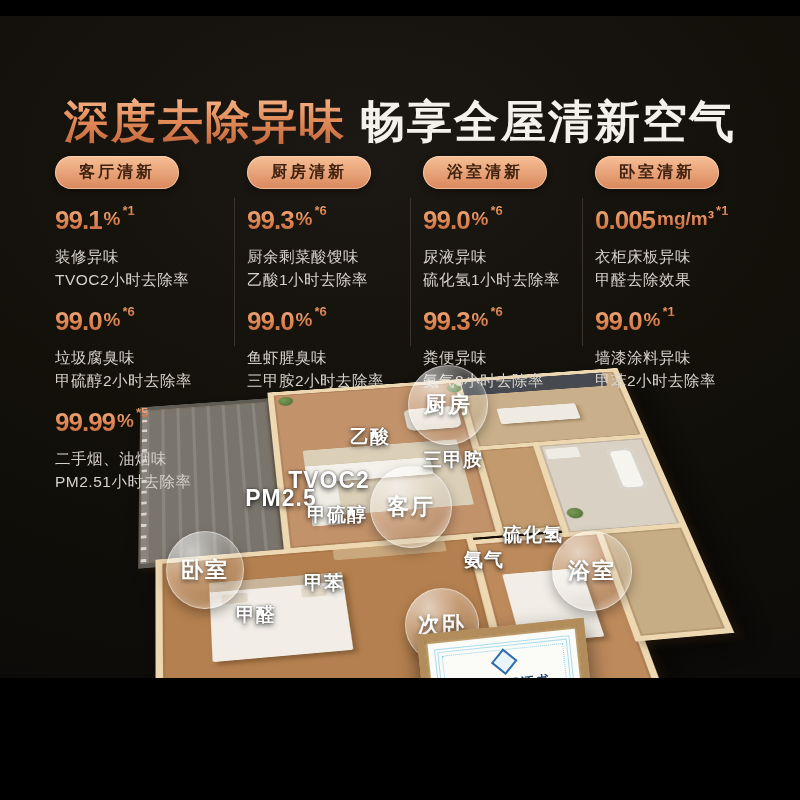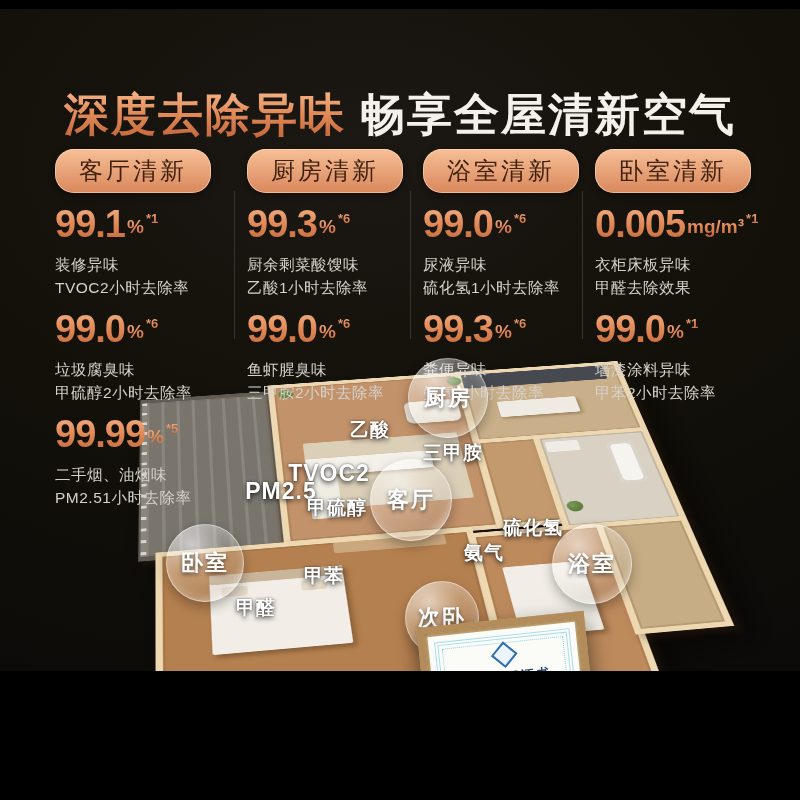--- a/index.html
+++ b/index.html
@@ -1,39 +1,39 @@
 <!DOCTYPE html>
 <html><head>
 <meta charset="utf-8">
 <style>
   html,body{margin:0;padding:0;background:#000;}
-  .stage{position:relative;width:800px;height:662px;overflow:hidden;margin:9px auto;
+  .stage{position:relative;width:800px;height:662px;overflow:hidden;margin:16px auto;
     background:radial-gradient(120% 95% at 45% 22%, #1c1814 0%, #121009 48%, #0b0a09 100%);
     font-family:"Liberation Sans", sans-serif; -webkit-font-smoothing:antialiased;}
   
   .copper{background:linear-gradient(180deg,#f6b68a 0%,#e28a58 48%,#c0653a 100%);
     -webkit-background-clip:text;background-clip:text;color:transparent;}
   
   .header{position:absolute;top:76px;left:0;width:100%;text-align:center;font-weight:700;
     font-size:45px;letter-spacing:2px;white-space:nowrap;z-index:5;}
   .header .main{color:#f4f1ed;margin-left:14px;}
   
   .stats{position:absolute;left:55px;top:140px;width:700px;display:flex;z-index:5;}
   .col{position:relative;}
   .col:nth-child(1){width:192px;}
   .col:nth-child(2){width:176px;}
   .col:nth-child(3){width:172px;}
   .col:nth-child(4){width:160px;}
   .col:nth-child(n+2)::before{content:"";position:absolute;left:-13px;top:42px;width:1px;height:148px;background:#3b332b;}
   .badge{display:inline-block;background:linear-gradient(180deg,#f7c097 0%,#e49a6a 55%,#d2805272 100%),linear-gradient(180deg,#f2b287,#d9865a);
-    background:linear-gradient(180deg,#f7bf96,#d9875b);color:#40210f;font-size:24px;font-weight:400;
+    background:linear-gradient(180deg,#f7bf96,#d9875b);color:#40210f;font-size:16px;font-weight:700;
     letter-spacing:3px;padding:6px 24px;border-radius:19px;box-shadow:inset 0 0 0 1px rgba(255,226,198,.55), 0 2px 6px rgba(0,0,0,.4);}
   .stat{margin-top:11px;}
   .vrow{white-space:nowrap;line-height:40px;}
-  .value{font-size:38px;font-weight:700;letter-spacing:-1px;}
+  .value{font-size:26px;font-weight:700;letter-spacing:-1px;}
   .unit{font-size:19px;font-weight:700;position:relative;top:-4px;margin-left:2px;}
   .note{font-size:13px;font-weight:700;position:relative;top:-14px;margin-left:2px;}
   .l1,.l2{color:#d6d1ca;font-size:15.5px;line-height:21px;letter-spacing:.5px;}
   .l1{margin-top:3px;font-family:Liberation Mono, monospace;}
   
   .plan{position:absolute;left:142px;top:350px;width:480px;height:440px;z-index:1;
     transform-origin:50% 10%;transform:perspective(1500px) rotateX(54deg) rotateZ(-7deg);
     filter:drop-shadow(12px 18px 20px rgba(0,0,0,.55));}
   .room{position:absolute;border:6px solid #edd8b2;box-shadow:inset 0 0 0 2px rgba(120,85,50,.22), 4px 6px 8px rgba(60,38,18,.35);}
   .furn{position:absolute;border-radius:2px;}

